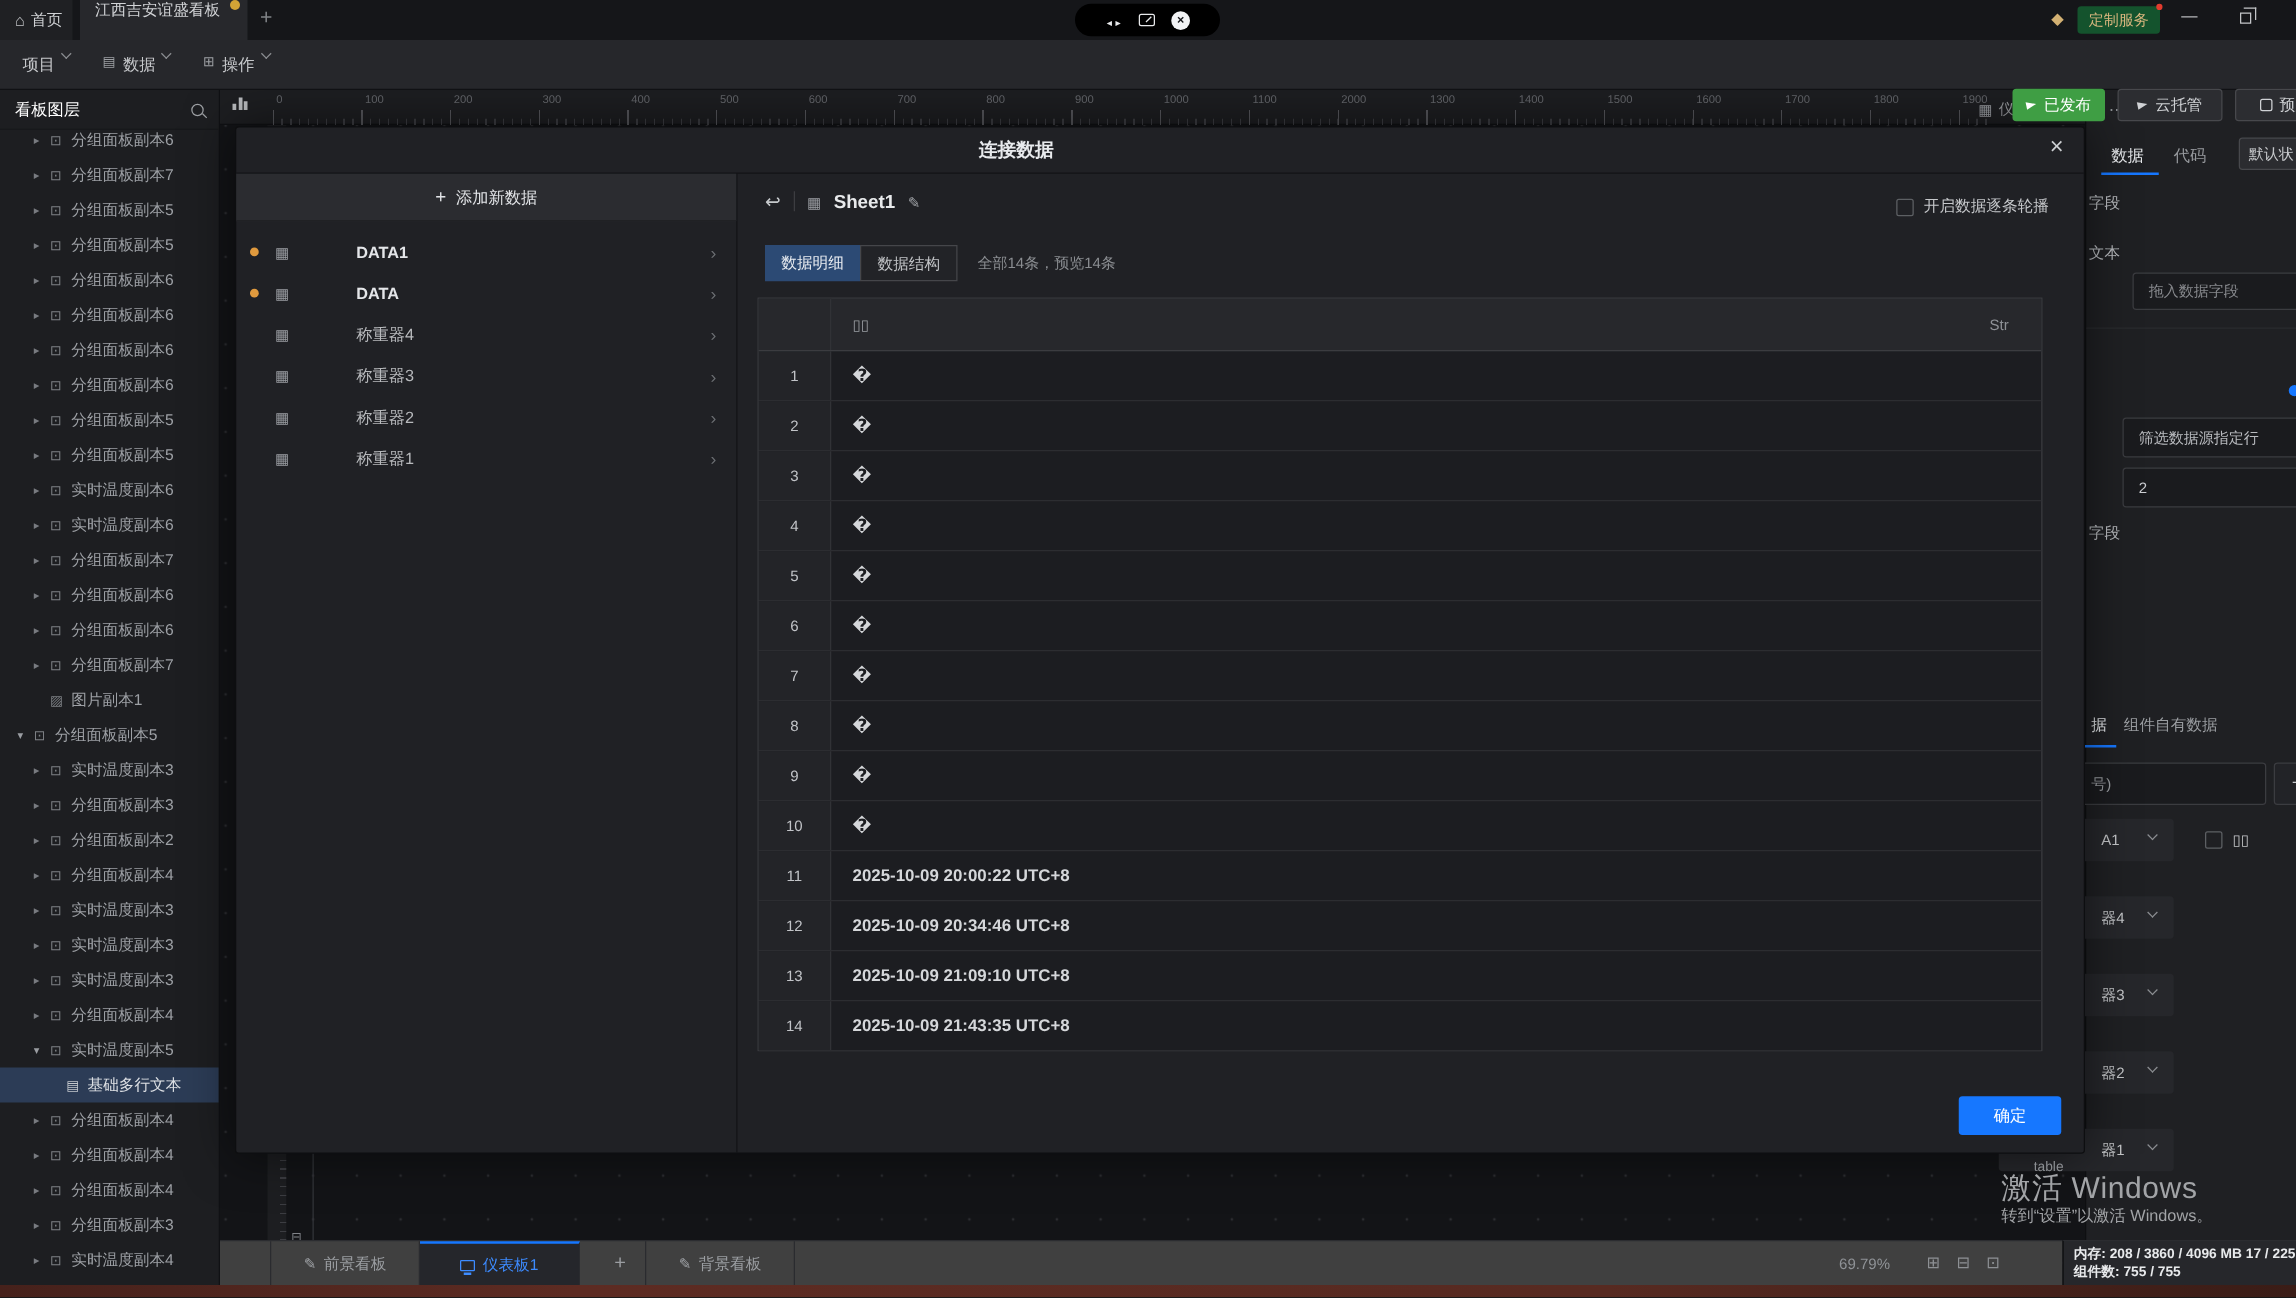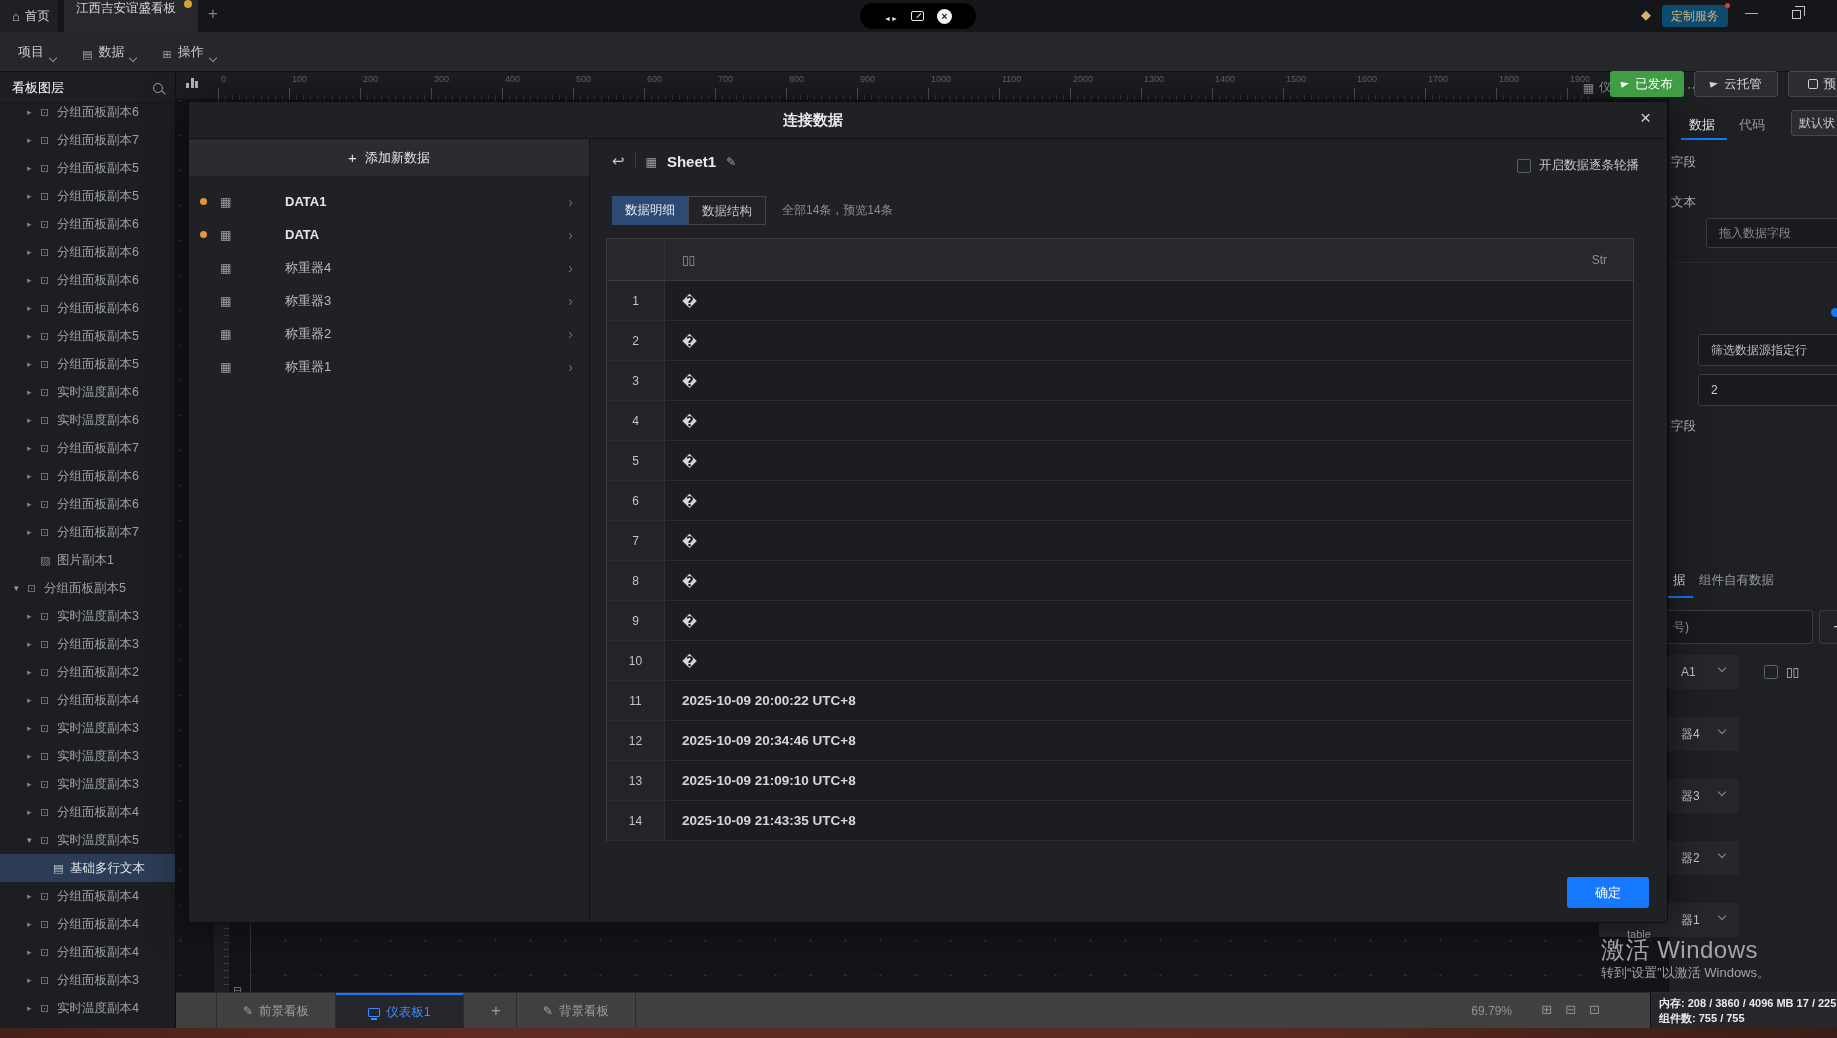--- a/index.html
+++ b/index.html
@@ -15,29 +15,29 @@
   .dot-yellow{width:8px;height:8px;border-radius:50%;background:#d2a336;flex:none}
   .plus-tab{position:absolute;left:208px;top:4px;color:#7f8286;font-size:17px}
   .center-pill{position:absolute;left:860px;top:3px;width:116px;height:26px;background:#000;border-radius:13px;display:flex;align-items:center;justify-content:center;gap:13px}
   .gi-collapse::before{content:"◄►";font-size:7px;color:#e8e9eb;letter-spacing:0}
   .gi-cast{display:inline-block;width:13px;height:10px;border:1.2px solid #e8e9eb;border-radius:2px;position:relative}
   .gi-cast::after{content:"";position:absolute;right:1px;top:3px;width:6px;height:1.2px;background:#e8e9eb;transform:rotate(-45deg)}
   .gi-record{width:15px;height:15px;border-radius:50%;background:#f2f3f5;color:#131417;font-size:10px;line-height:15px;text-align:center;font-weight:700}
   .gi-record::before{content:"×"}
   .gi-diamond::before{content:"◆";color:#d3b173;font-size:13px}
   .tb-diamond{position:absolute;left:1641px;top:7px}
-  .custom-pill{position:absolute;left:1662px;top:5px;height:22px;padding:0 9px;background:#0c4a6e;border-radius:3px;color:#d6b57d;font-size:12px;line-height:22px}
+  .custom-pill{position:absolute;left:1662px;top:5px;height:22px;padding:0 9px;background:#14532d;border-radius:3px;color:#d6b57d;font-size:12px;line-height:22px}
   .custom-pill .reddot{position:absolute;right:-2px;top:-2px;width:5px;height:5px;border-radius:50%;background:#e23b2e}
   .win-min{position:absolute;left:1745px;top:5px;color:#c3c5c8;font-size:13px}
   .gi-restore{position:absolute;left:1792px;top:10px;width:9px;height:9px;border:1.2px solid #c3c5c8}
   .gi-restore::before{content:"";position:absolute;left:2px;top:-5px;width:9px;height:9px;border:1.2px solid #c3c5c8;border-left:none;border-bottom:none}
 
   
   #menubar{position:absolute;left:0;top:32px;width:1837px;height:40px;background:#26272b;border-bottom:1px solid #101114;z-index:50;display:flex;align-items:center;padding-left:12px;gap:26px}
-  .menu-item{display:flex;align-items:flex-end;gap:6px;color:#c6c8cb;font-size:13px}
+  .menu-item{display:flex;align-items:flex-start;gap:6px;color:#c6c8cb;font-size:13px}
   .menu-item .mi-ic{font-size:11px;color:#9da0a4}
   .menu-item.m-db .mi-ic::before{content:"▤"}
   .menu-item.m-grid .mi-ic::before{content:"⊞"}
   .chev{display:inline-block;width:6px;height:6px;border-right:1.4px solid #8b8e92;border-bottom:1.4px solid #8b8e92}
   .chev-d{transform:rotate(45deg);margin-top:-3px}
   .btn{position:absolute;height:26px;border-radius:3px;display:flex;align-items:center;justify-content:center;gap:6px;font-size:12.5px}
   .btn-publish{left:1610px;top:39px;width:74px;background:#3f9e44;color:#fff}
   .btn-cloud{left:1694px;top:39px;width:84px;background:#2c2d31;border:1px solid #47484c;color:#d0d2d5}
   .btn-preview{left:1788px;top:39px;width:80px;background:#2c2d31;border:1px solid #47484c;color:#d0d2d5}
   .gi-plane{width:0;height:0;border-left:8px solid currentColor;border-top:3.5px solid transparent;border-bottom:3.5px solid transparent;transform:rotate(-12deg)}

